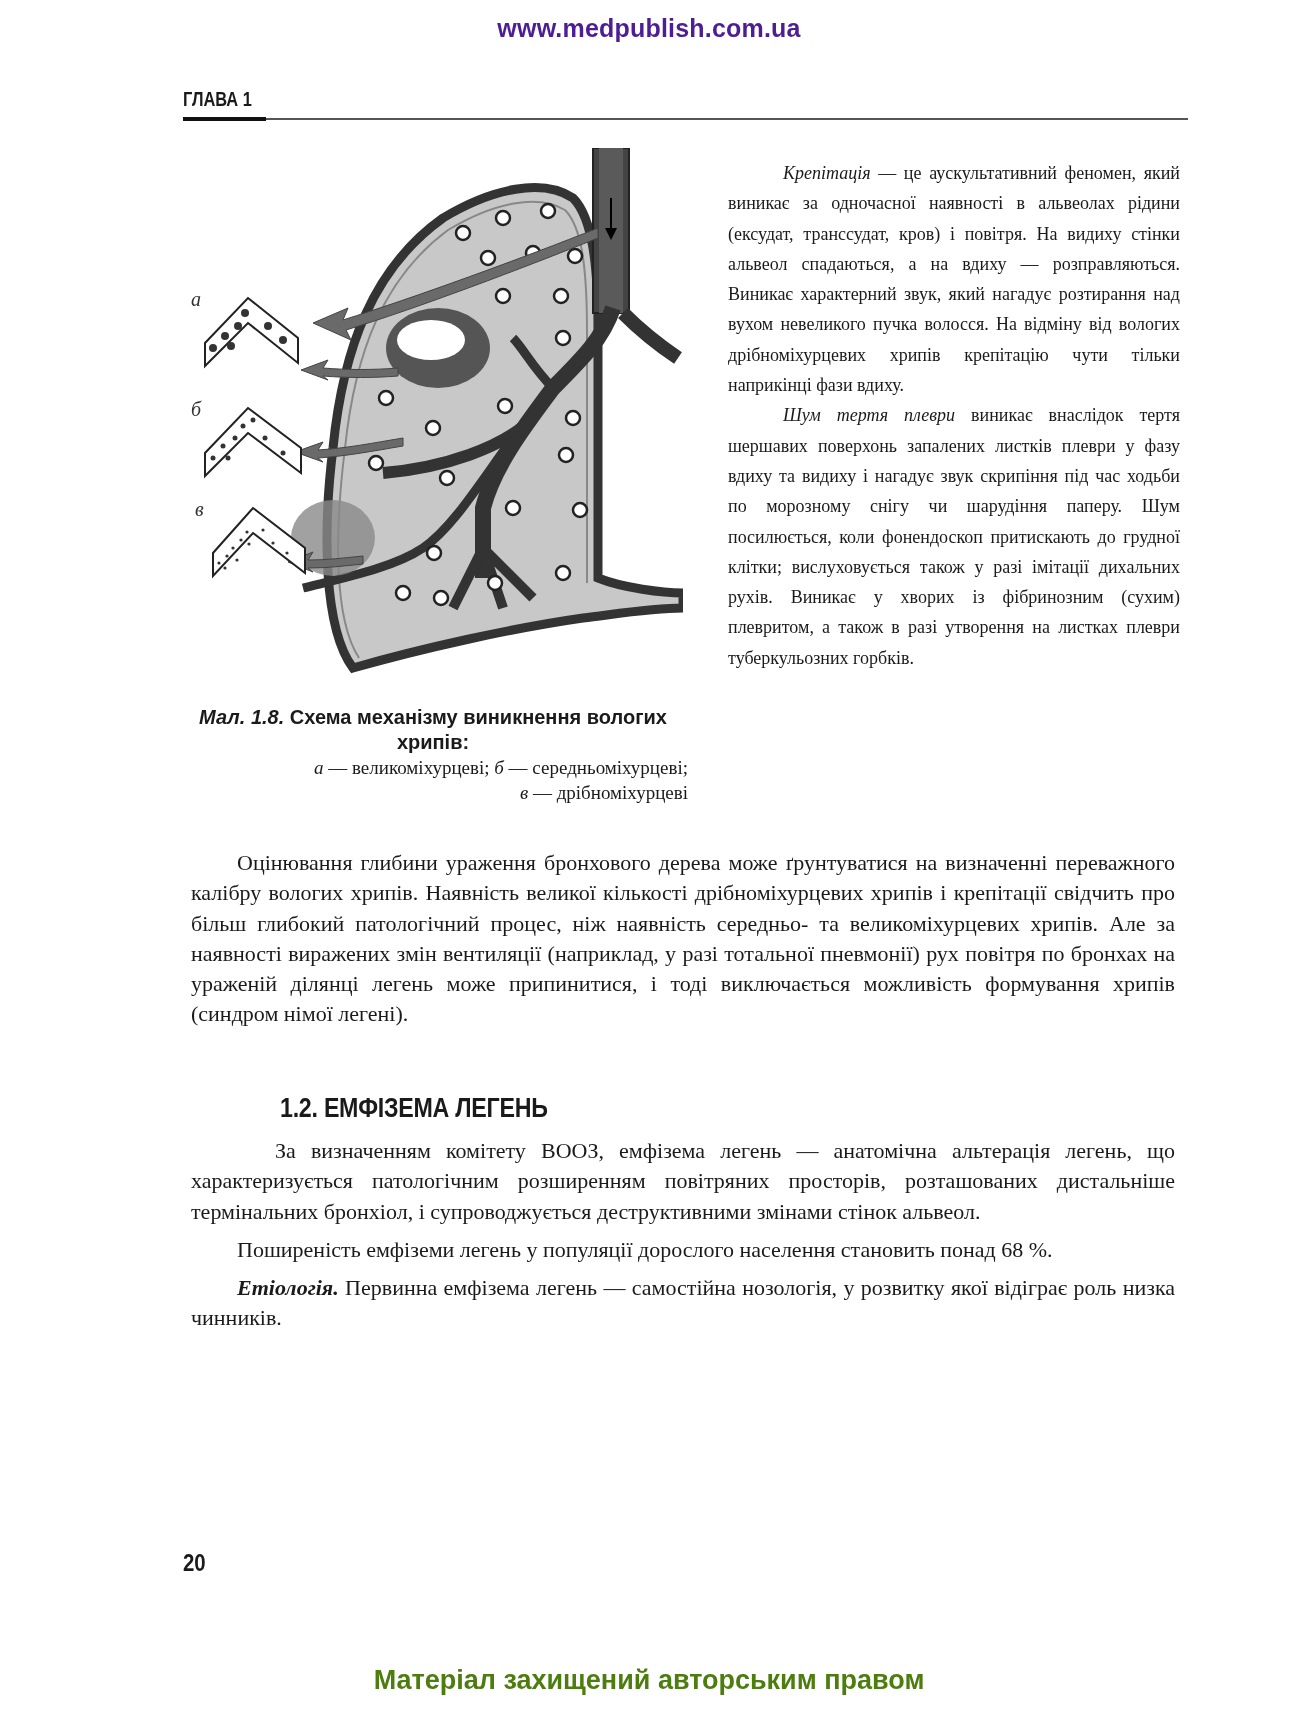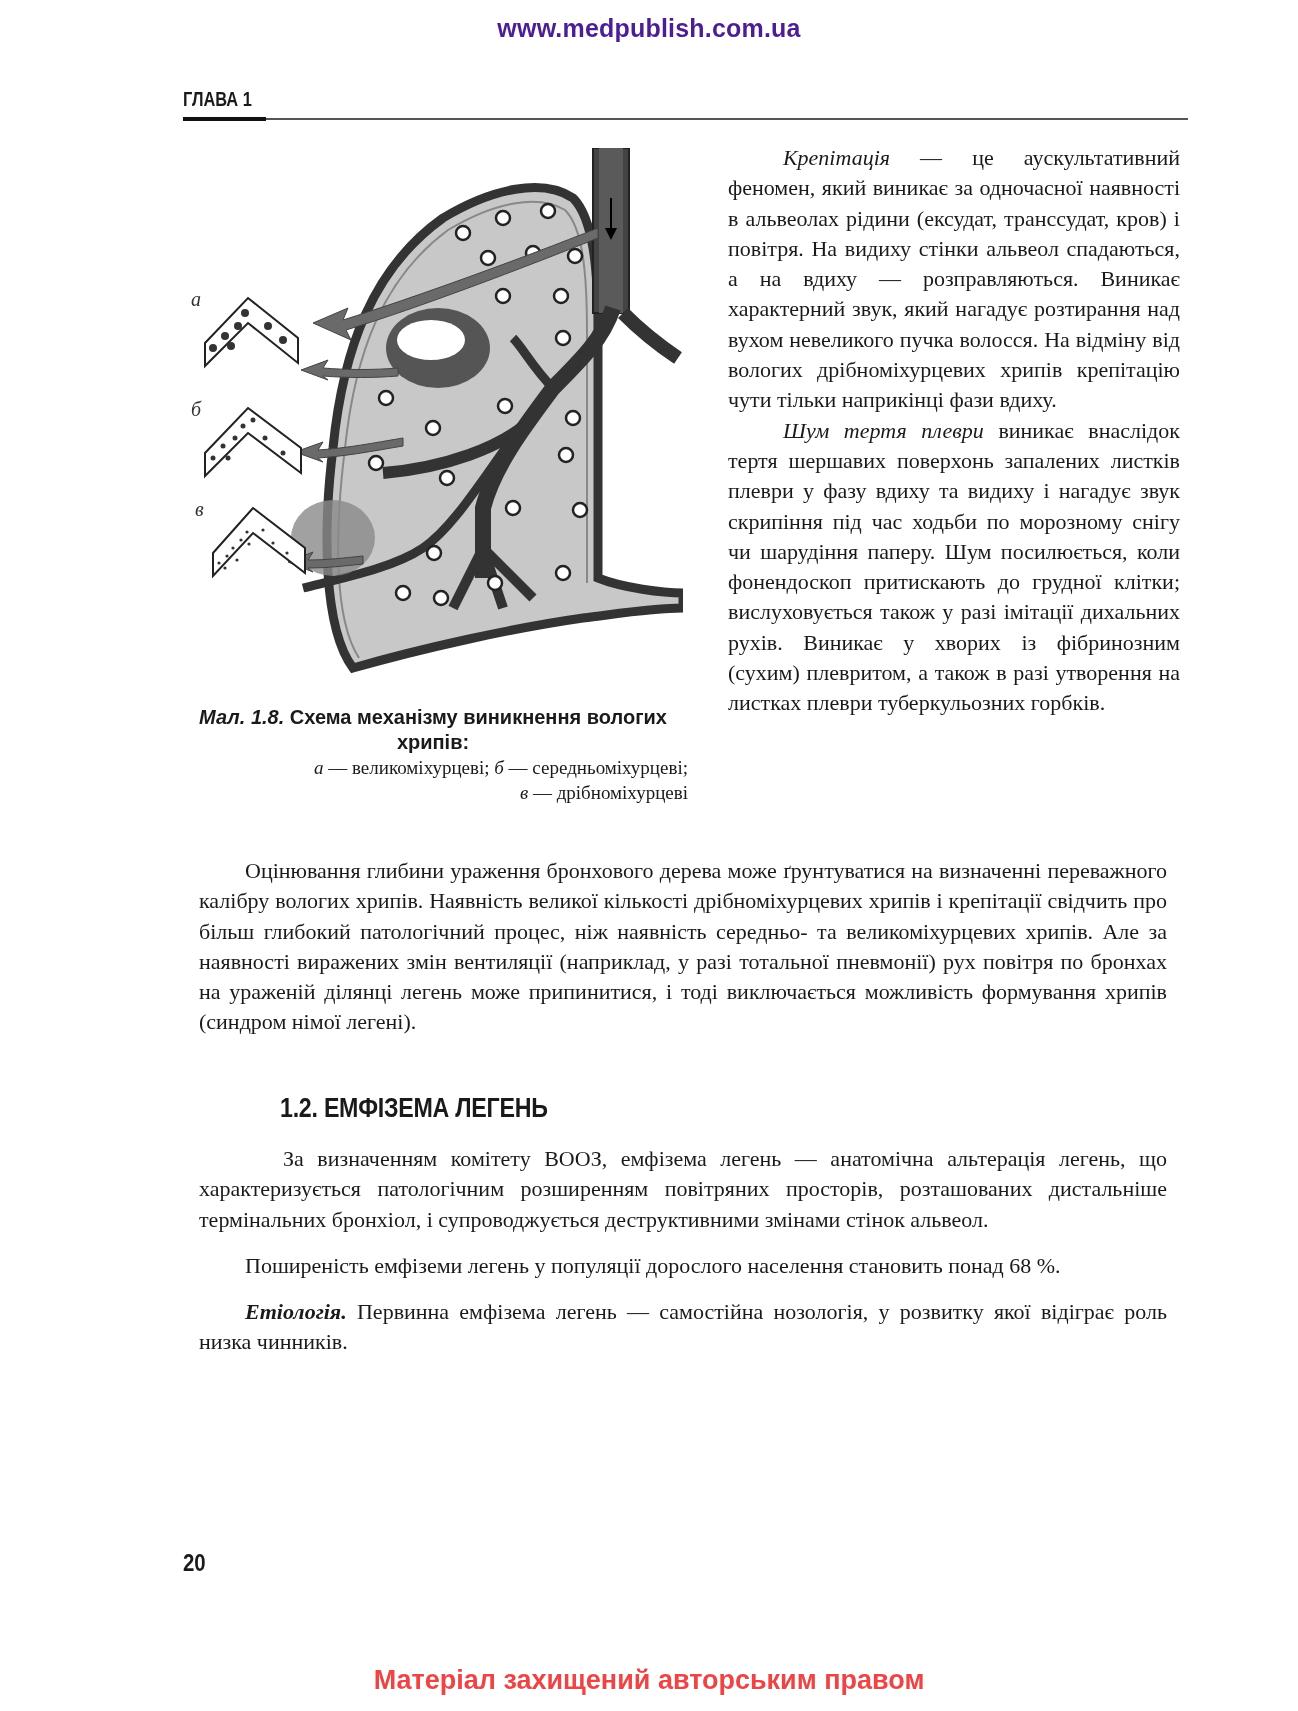--- a/index.html
+++ b/index.html
@@ -35,45 +35,45 @@
     position: absolute; top: 705px; left: 178px; width: 510px; text-align: center;
     font-size: 19px; line-height: 25px;
   }
   .caption .cap-title {
     font-family: "Liberation Sans", sans-serif; font-weight: bold; font-size: 20px;
   }
   .caption .cap-num { font-style: italic; }
   .caption .cap-legend { font-family: "Liberation Serif", serif; font-size: 19px; text-align: right; }
   .caption i { font-style: italic; }
   .right-col {
-    position: absolute; top: 143px; left: 728px; width: 452px;
-    font-size: 22px; line-height: 30.3px; text-align: justify;
+    position: absolute; top: 158px; left: 728px; width: 452px;
+    font-size: 18px; line-height: 30.3px; text-align: justify;
   }
   .right-col p { margin: 0; text-indent: 55px; }
   .right-col .term { font-style: italic; }
   .body-text {
     position: absolute; left: 183px; width: 1000px;
     font-size: 22px; line-height: 30.3px; text-align: justify;
   }
-  .body-text p { margin: 16px; text-indent: 46px; }
+  .body-text p { margin: 8px; text-indent: 46px; }
   .section-title {
     position: absolute; top: 1093px; left: 280px;
     font-family: "Liberation Sans", sans-serif; font-weight: bold; font-size: 27px;
     transform: scaleX(0.86); transform-origin: left; letter-spacing: -0.3px;
   }
   .bullet { display: inline-block; width: 30px; text-align: left; }
   .page-number {
     position: absolute; top: 1549px; left: 183px;
     font-family: "Liberation Sans", sans-serif; font-weight: bold; font-size: 24px;
     transform: scaleX(0.85); transform-origin: left;
   }
   .watermark-bottom {
     position: absolute; top: 1665px; left: 0; width: 1298px; text-align: center;
     font-family: "Liberation Sans", sans-serif; font-weight: bold;
-    font-size: 27px; color: #ef4444;
+    font-size: 27px; color: #4d7c0f;
   }
 </style>
 </head>
 <body>
 
 <div class="watermark-top">www.medpublish.com.ua</div>
 
 <div class="running-head">ГЛАВА 1</div>
 <div class="head-rule"></div>
 <div class="head-rule-thick"></div>

